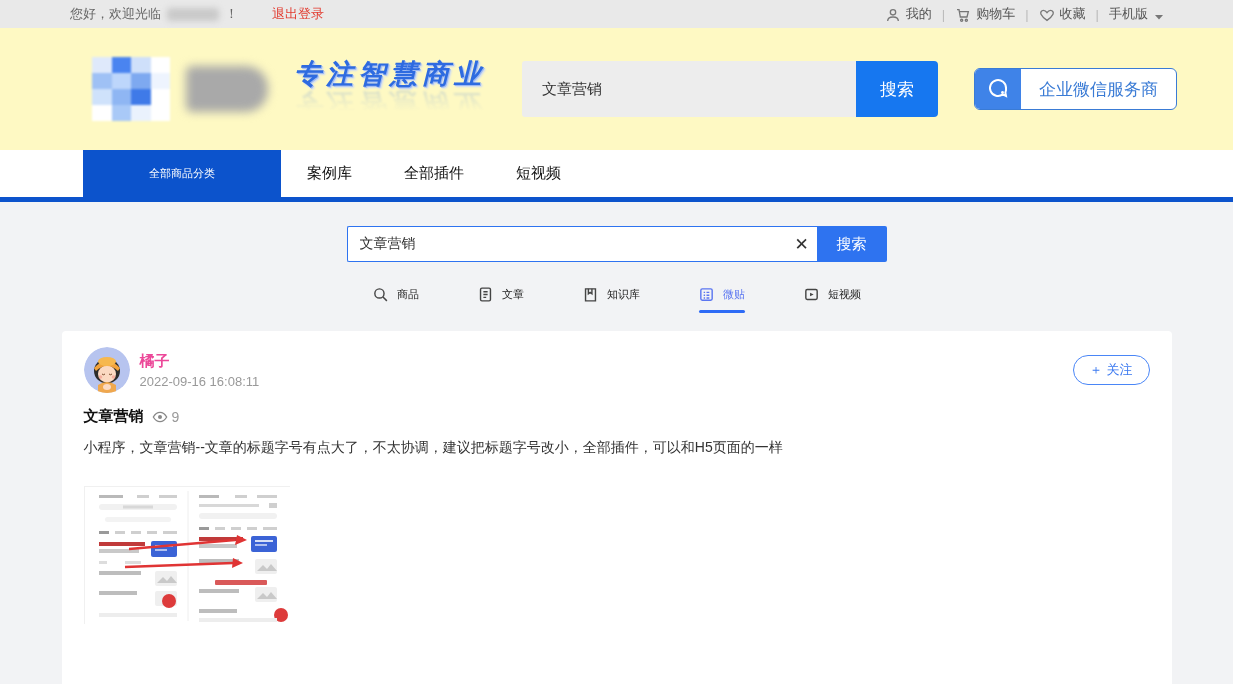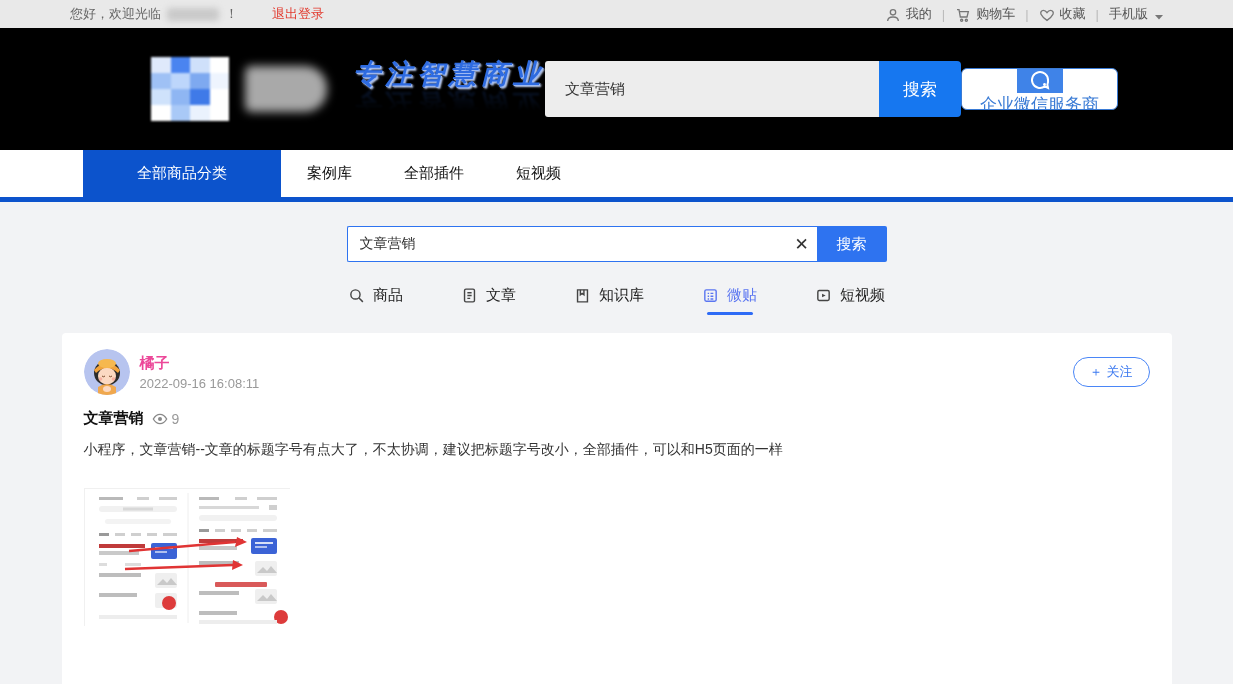--- a/index.html
+++ b/index.html
@@ -13,68 +13,68 @@
   .topbar-left { display:flex; align-items:center; gap:6px; }
   .blur-name { display:inline-block; width:52px; height:13px; background:#c9c9c9;
     border-radius:3px; filter:blur(3px); }
   .logout { color:#e23a2e; margin-left:28px; cursor:pointer; }
   .topbar-right { display:flex; align-items:center; gap:10px; color:#555; }
   .tb-item { display:flex; align-items:flex-end; gap:5px; cursor:pointer; }
   .tb-sep { color:#bbb; }
   .tb-icon { width:16px; height:16px; color:#777; }
 
   
-  .header { height:122px; background:#000000; display:flex; align-items:center;
-    justify-content:center; padding:0 56px 0 92px; }
+  .header { height:122px; background:#fef9c3; display:flex; align-items:center;
+    justify-content:space-between; padding:0 56px 0 92px; }
   .logo-wrap { display:flex; align-items:center; gap:16px; }
   .pixel-logo { width:78px; height:64px; display:grid;
     grid-template-columns:repeat(4,1fr); grid-template-rows:repeat(4,1fr); filter:blur(1px); }
   .pixel-logo i { display:block; }
   .blur-brand { width:82px; height:46px; background:#a9a9a9; border-radius:6px 22px 22px 6px;
     filter:blur(5px); }
   .tagline-wrap { margin-left:10px; }
   .tagline { font-size:27px; font-weight:bold; font-style:italic; letter-spacing:5px;
     color:#2e6be0; text-shadow:1px 1px 0 #9db9f2, 2px 2px 2px #c9d8f8; }
   .tagline-reflection { font-size:27px; font-weight:bold; font-style:italic; letter-spacing:5px;
     color:#2e6be0; transform:scaleY(-1); opacity:.22; filter:blur(1px); margin-top:-6px;
     -webkit-mask-image:linear-gradient(to bottom, transparent 30%, #000 100%); }
   .hdr-search { display:flex; width:416px; height:56px; }
   .hdr-search-input { flex:1; background:#ededed; border:none; outline:none;
     font-size:15px; color:#333; padding:0 20px; border-radius:3px 0 0 3px;
     font-family:"Liberation Sans","DejaVu Sans",sans-serif; }
   .hdr-search-btn { width:82px; background:#1677f0; color:#fff; border:none; font-size:17px;
     border-radius:0 4px 4px 0; cursor:pointer; }
   .wechat-badge { display:flex; align-items:center; height:42px; border:1px solid #3a7bd5;
-    border-radius:6px; overflow:hidden; background:#fff; cursor:pointer;flex-direction:column; }
+    border-radius:6px; overflow:hidden; background:#fff; cursor:pointer; }
   .wechat-badge .wb-icon { width:46px; height:42px; background:#3f83e8; display:flex;
     align-items:center; justify-content:center; }
   .wechat-badge .wb-label { color:#3a7bd5; font-size:17px; padding:0 18px; }
 
   
   .nav { background:#fff; border-bottom:5px solid #0c53cc; display:flex; align-items:stretch;
     height:52px; padding-left:83px; }
   .nav-item { display:flex; align-items:center; padding:0 26px; font-size:15px; color:#111;
     cursor:pointer; }
   .nav-item.active { background:#0c53cc; color:#fff; width:198px; justify-content:center;
-    font-size:15px; padding:0; }
+    font-size:11px; padding:0; }
 
   
   .page-body { background:#f2f3f5; height:482px; padding-top:24px; }
   .sub-search { width:540px; margin:0 auto; display:flex; height:36px; }
   .sub-search-box { flex:1; display:flex; align-items:center; background:#fff;
     border:1px solid #2e73f0; border-right:none; border-radius:2px 0 0 2px; }
   .sub-search-input { flex:1; border:none; outline:none; font-size:14px; color:#333;
     padding:0 12px; background:transparent;
     font-family:"Liberation Sans","DejaVu Sans",sans-serif; }
   .clear-icon { width:30px; color:#333; cursor:pointer; display:flex; align-items:center;
     justify-content:center; font-size:17px; }
   .sub-search-btn { width:70px; background:#2e73f0; color:#fff; border:none; font-size:15px;
     border-radius:0 2px 2px 0; cursor:pointer; }
   .tabs { display:flex; justify-content:center; gap:58px; margin-top:24px; }
-  .tab { display:flex; align-items:center; gap:8px; font-size:15px; color:#222;
+  .tab { display:flex; align-items:center; gap:8px; font-size:11px; color:#222;
     cursor:pointer; padding-bottom:10px; position:relative; }
   .tab .t-icon { width:17px; height:17px; color:#444; }
   .tab.active { color:#5b76f1; }
   .tab.active .t-icon { color:#5b76f1; }
   .tab.active::after { content:""; position:absolute; left:50%; transform:translateX(-50%);
     bottom:0; width:46px; height:3px; background:#2e6bf6; border-radius:2px; }
 
   
   .card { width:1110px; margin:18px auto 0; background:#fff; border-radius:4px;
     padding:16px 22px 18px; height:400px; position:relative; }

